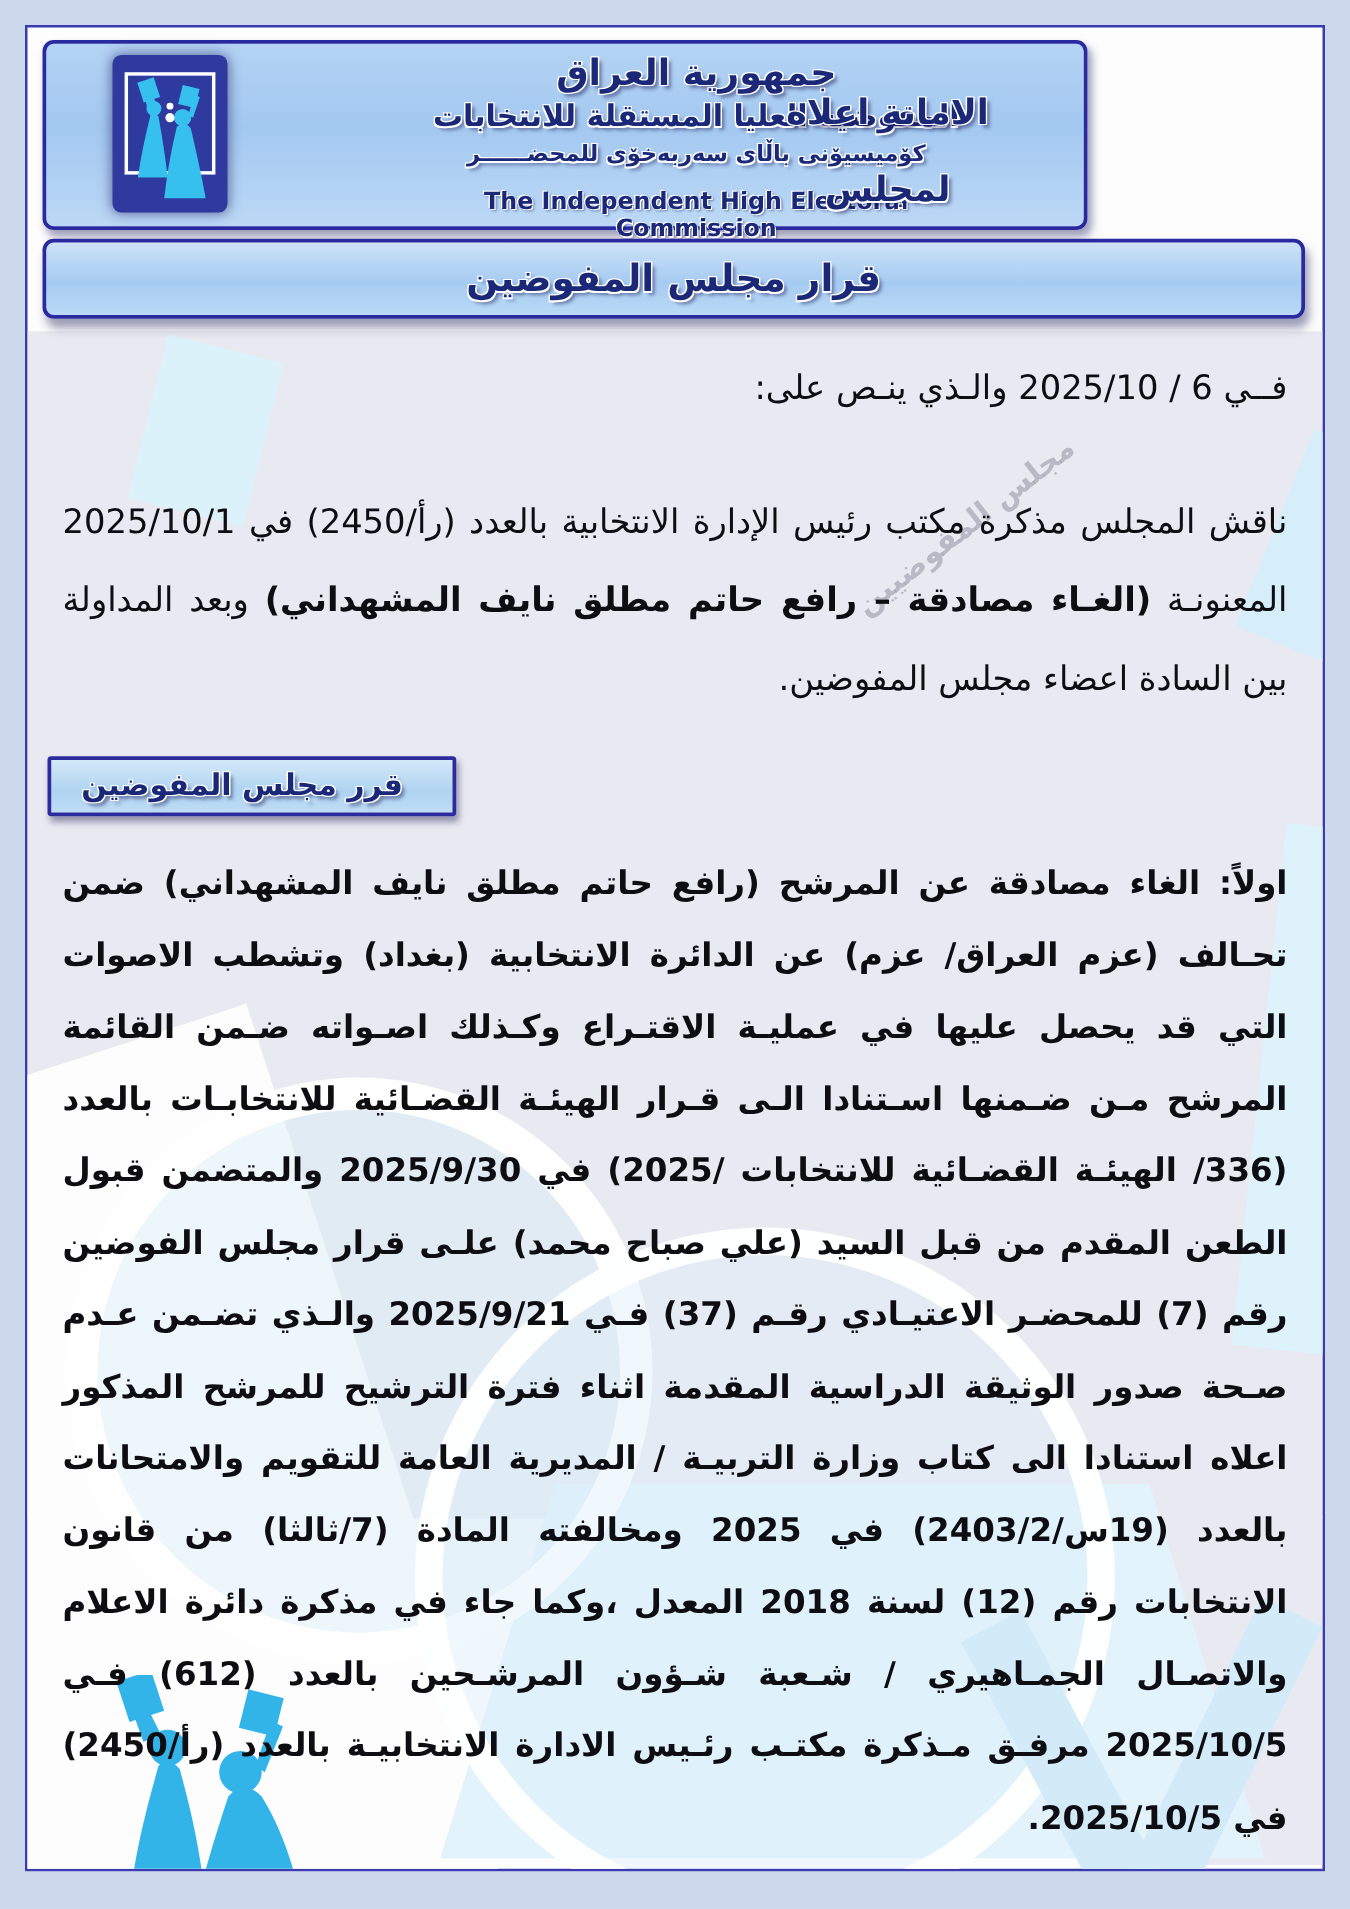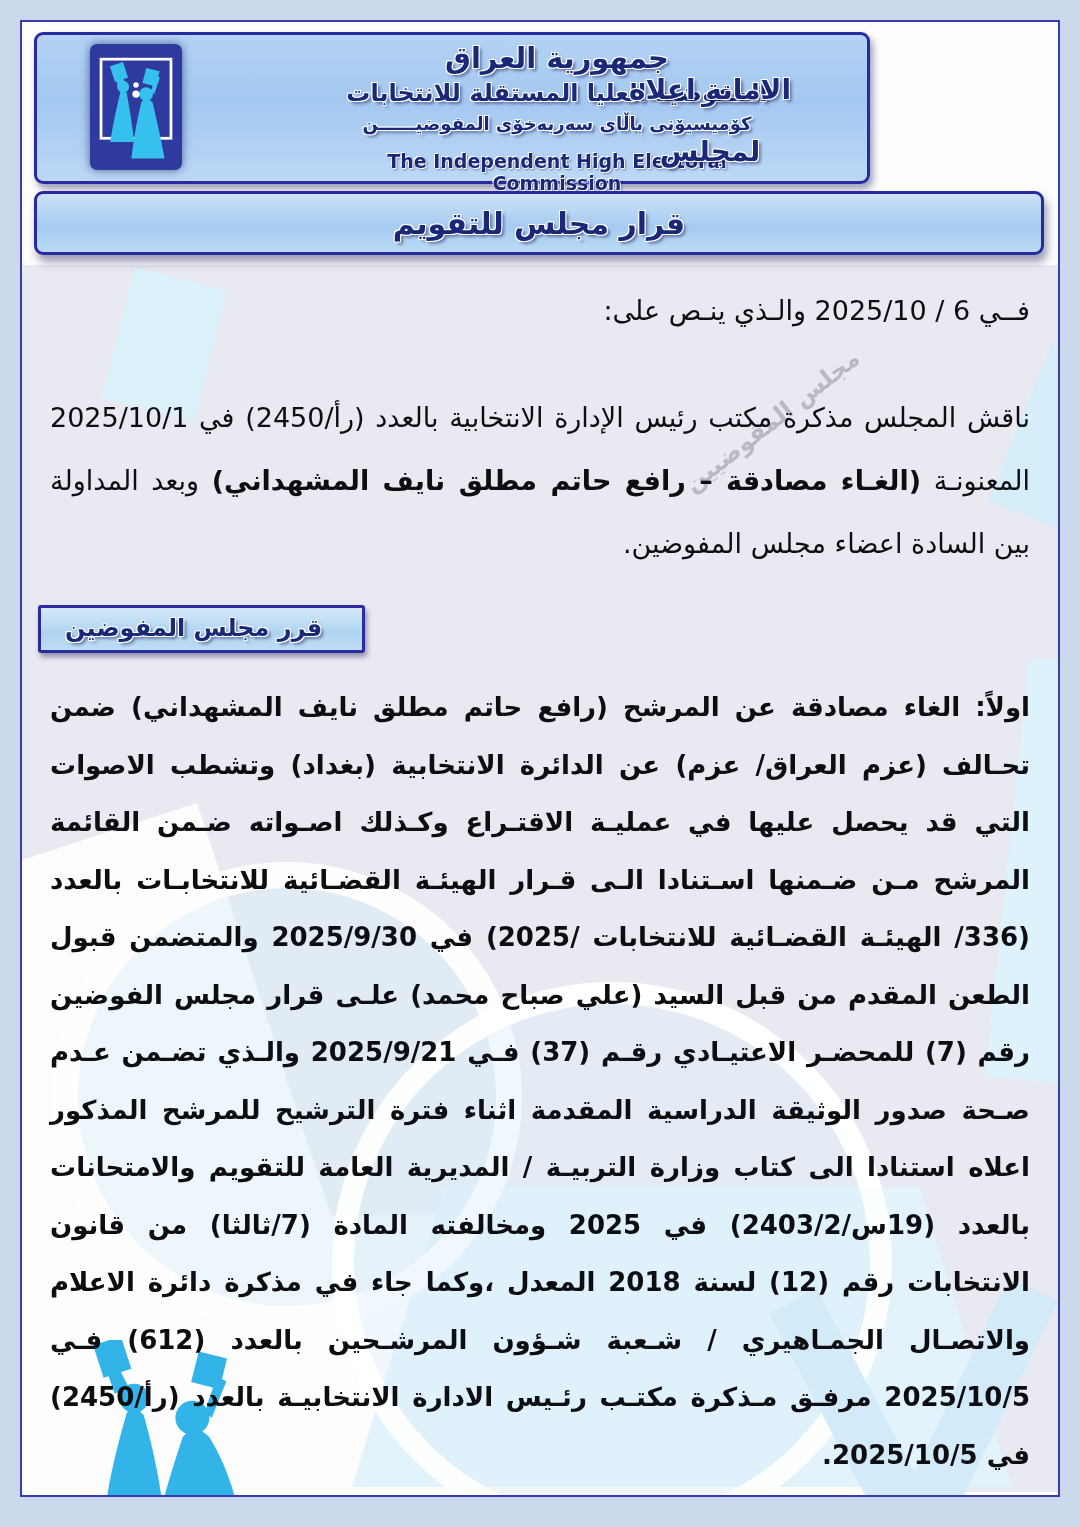--- a/index.html
+++ b/index.html
@@ -140,31 +140,31 @@
           <path d="M66,50 L71,32 L76,34 L70,52 Z"></path>
           <path d="M56,60 C52,76 48,96 45,122 L81,122 C77,100 72,78 68,61 Q62,54 56,60 Z"></path>
         </g>
         <circle cx="50" cy="42" r="3" fill="#ffffff"></circle>
         <circle cx="50" cy="52" r="4" fill="#ffffff"></circle>
       </svg>
     </div>
     <div class="banner-center">
       <div class="bc1 navy-glow">جمهورية العراق</div>
       <div class="bc2 navy-glow">المفوضية العليا المستقلة للانتخابات</div>
-      <div class="bc3 navy-glow">كۆميسيۆنى باڵاى سەربەخۆى المفوضيــــــن</div>
+      <div class="bc3 navy-glow">كۆميسيۆنى باڵاى سەربەخۆى للمحضــــــر</div>
       <div class="bc4">The Independent High Electoral Commission</div>
     </div>
     <div class="banner-right navy-glow">
       <div>الامانة اعلاه</div>
       <div>لمجلس المفوضين</div>
     </div>
   </div>
 
   <div class="titlebar">
-    <div class="t navy-glow">قرار مجلس للتقويم</div>
+    <div class="t navy-glow">قرار مجلس المفوضين</div>
   </div>
 
   <div class="doc">
 
     <div class="p-intro">
       <div class="l2">فــي 6 / 2025/10 والـذي ينـص على:</div>
     </div>
 
     <div class="p2"><span>ناقش المجلس مذكرة مكتب رئيس الإدارة الانتخابية بالعدد (رأ/2450) في 2025/10/1 المعنونـة </span><b>(الغـاء مصادقة – رافع حاتم مطلق نايف المشهداني)</b><span> وبعد المداولة بين السادة اعضاء مجلس المفوضين.</span></div>
 

